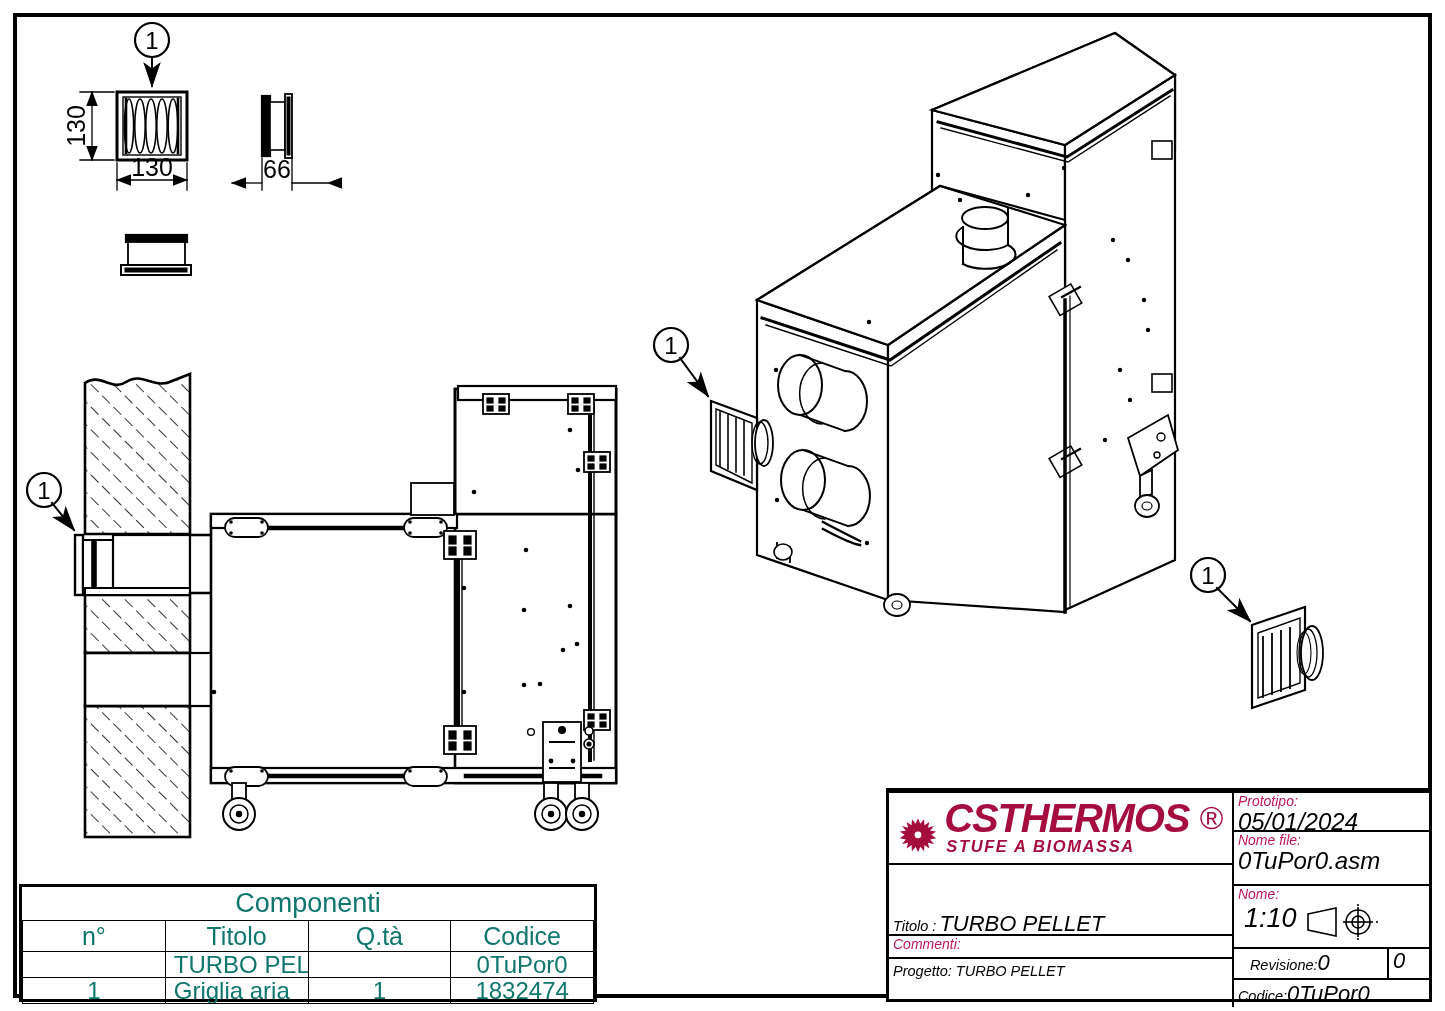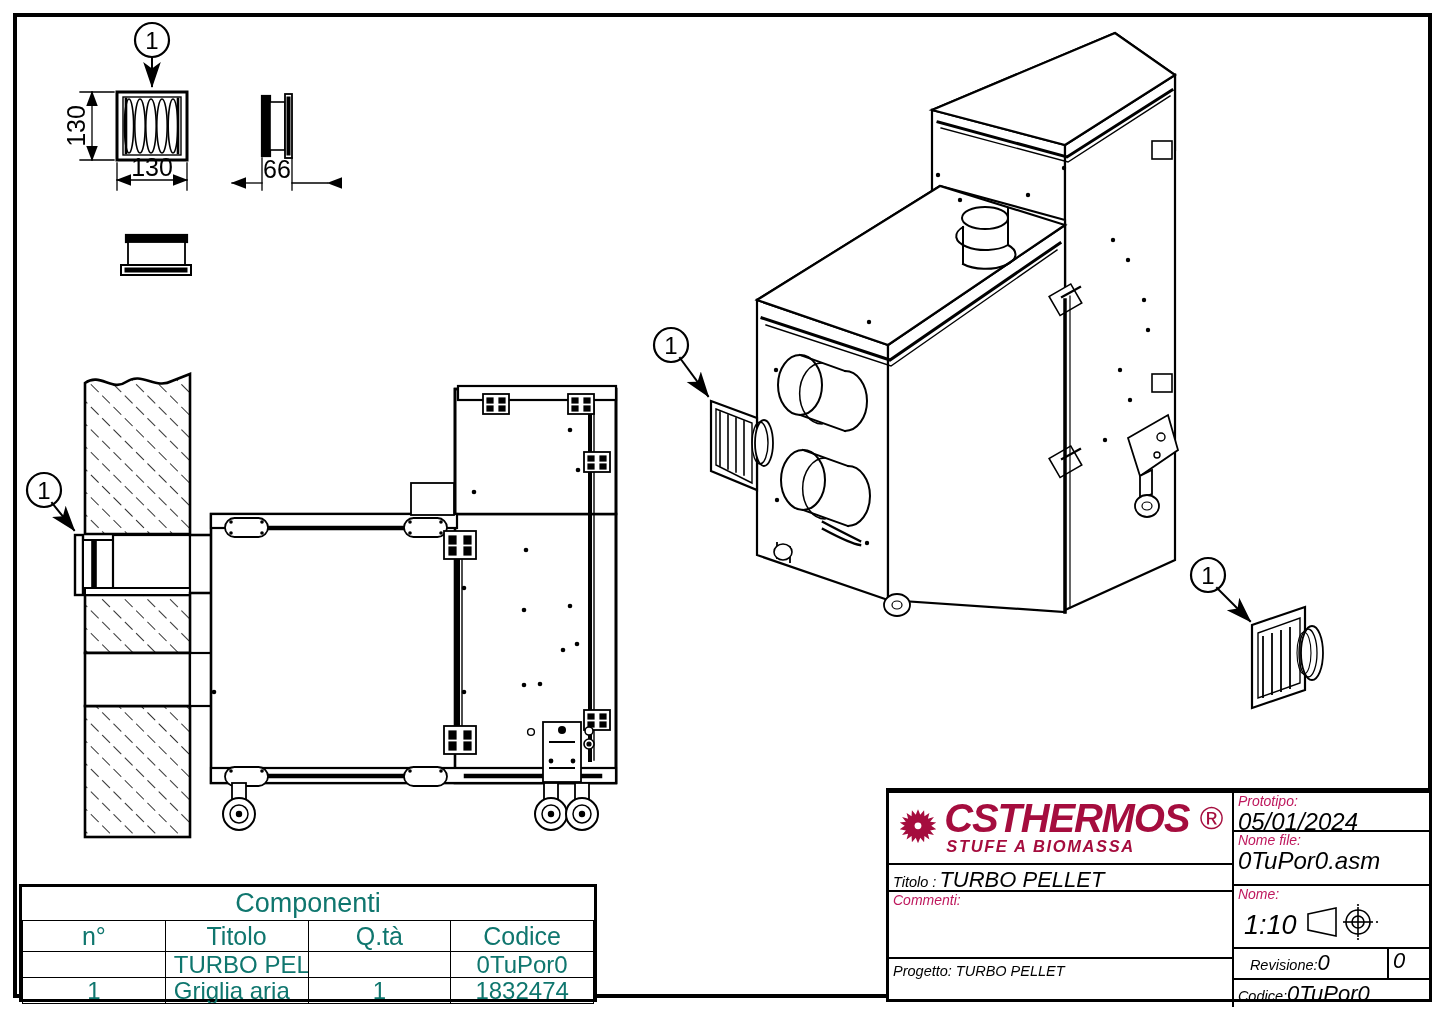--- a/index.html
+++ b/index.html
@@ -153,21 +153,21 @@
   
   #logo-cell {
     height: 70px;
     display: flex;
     align-items: center;
     justify-content: center;
     border-bottom: 2.5px solid #000;
   }
   #logo-inner {
     display: flex;
-    align-items: center;
+    align-items: flex-end;
     gap: 7px;
     transform: translateY(-1px);
   }
   #logo-text-wrap {
     display: flex;
     flex-direction: column;
     align-items: flex-start;
     line-height: 1;
   }
   #logo-main {
@@ -186,35 +186,35 @@
   }
   #logo-sub {
     font-size: 16.5px;
     font-weight: bold;
     color: #A50D3E;
     letter-spacing: 1.6px;
     margin-top: 1px;
     margin-left: 2px;
   }
 
-  #titolo-cell { height: 27px; }
+  #titolo-cell { height: 27px; margin-top: 44px; }
   #commenti-cell { flex: 1; }
   #progetto-cell { height: 48px; border-bottom: none; }
 
   #prototipo-cell { height: 39px; }
   #nomefile-cell { height: 54px; }
   #scala-cell { height: 63px; }
   #revisione-row { height: 29px; display: flex; border-bottom: 2.5px solid #000; }
   #revisione-cell { flex: 1; border-right: 2.5px solid #000; }
   #revvalue-cell { width: 40px; }
   #codice-cell { flex: 1; border-bottom: none; }
 
   #scala-body {
     display: flex;
-    align-items: flex-end;
+    align-items: flex-start;
     padding-left: 10px;
     gap: 9px;
     margin-top: 1px;
   }
   #scala-value { font-size: 27px; color: #000; }
 </style>
 </head>
 <body>
 
 <div id="sheet">

